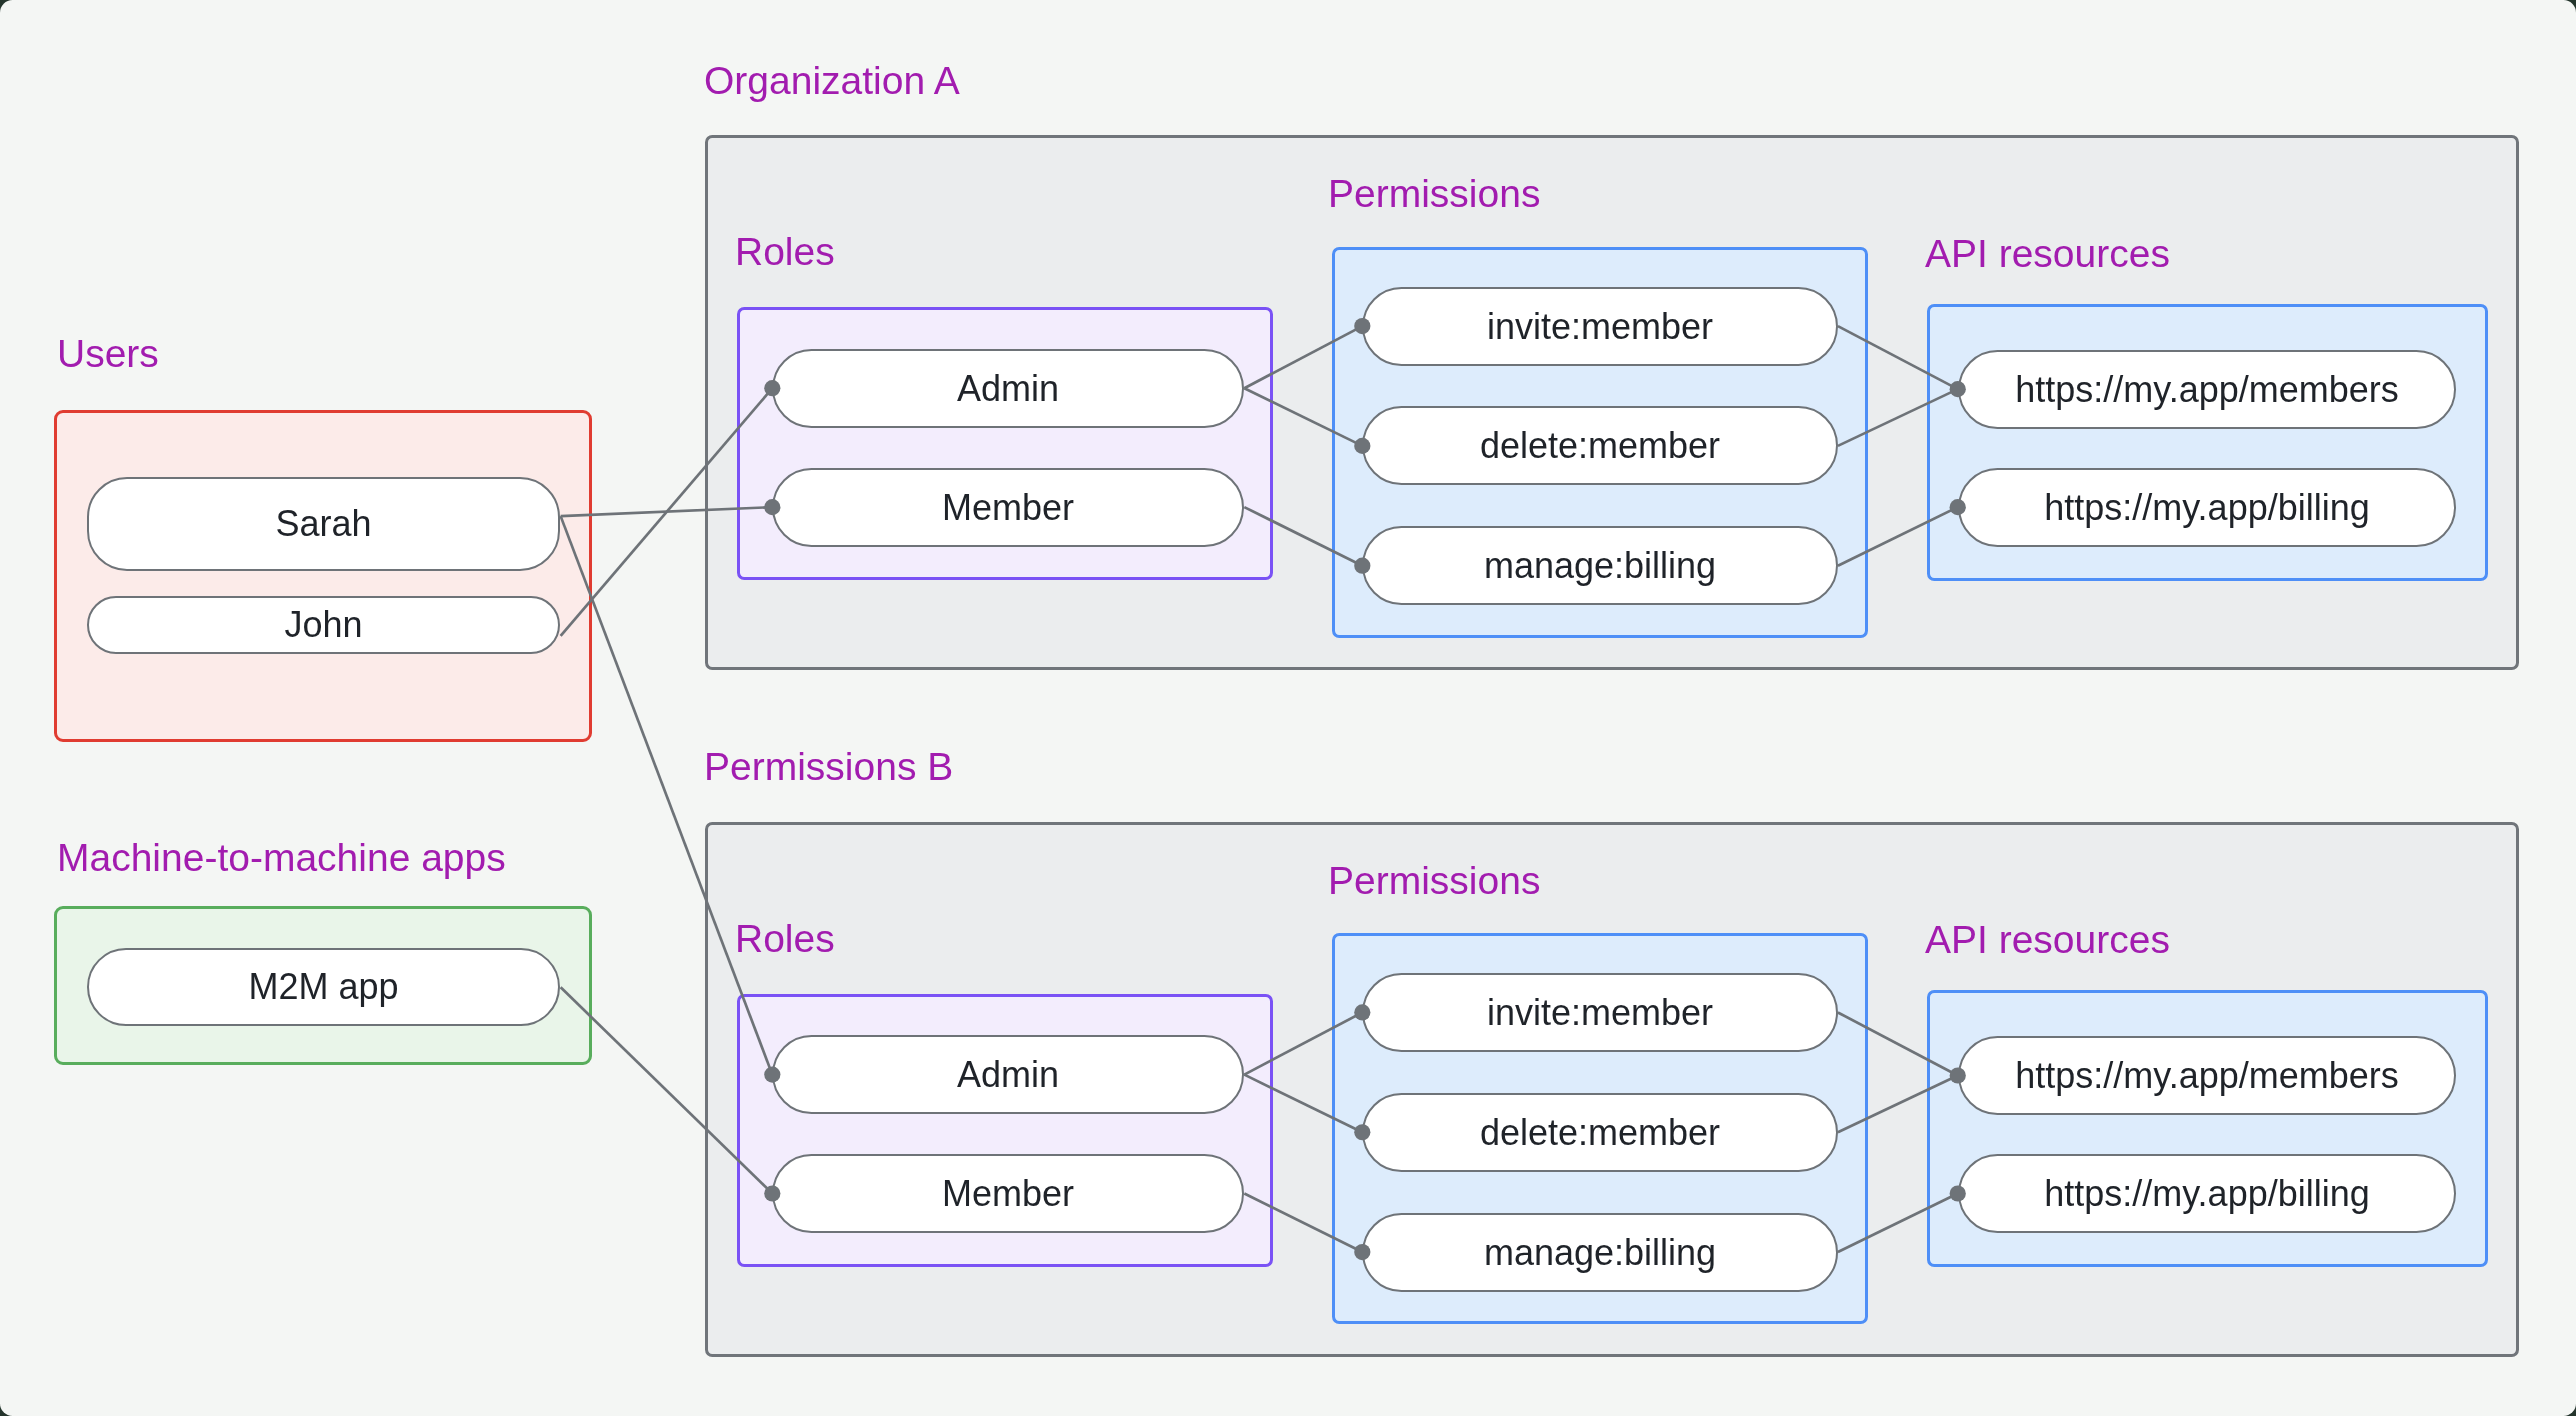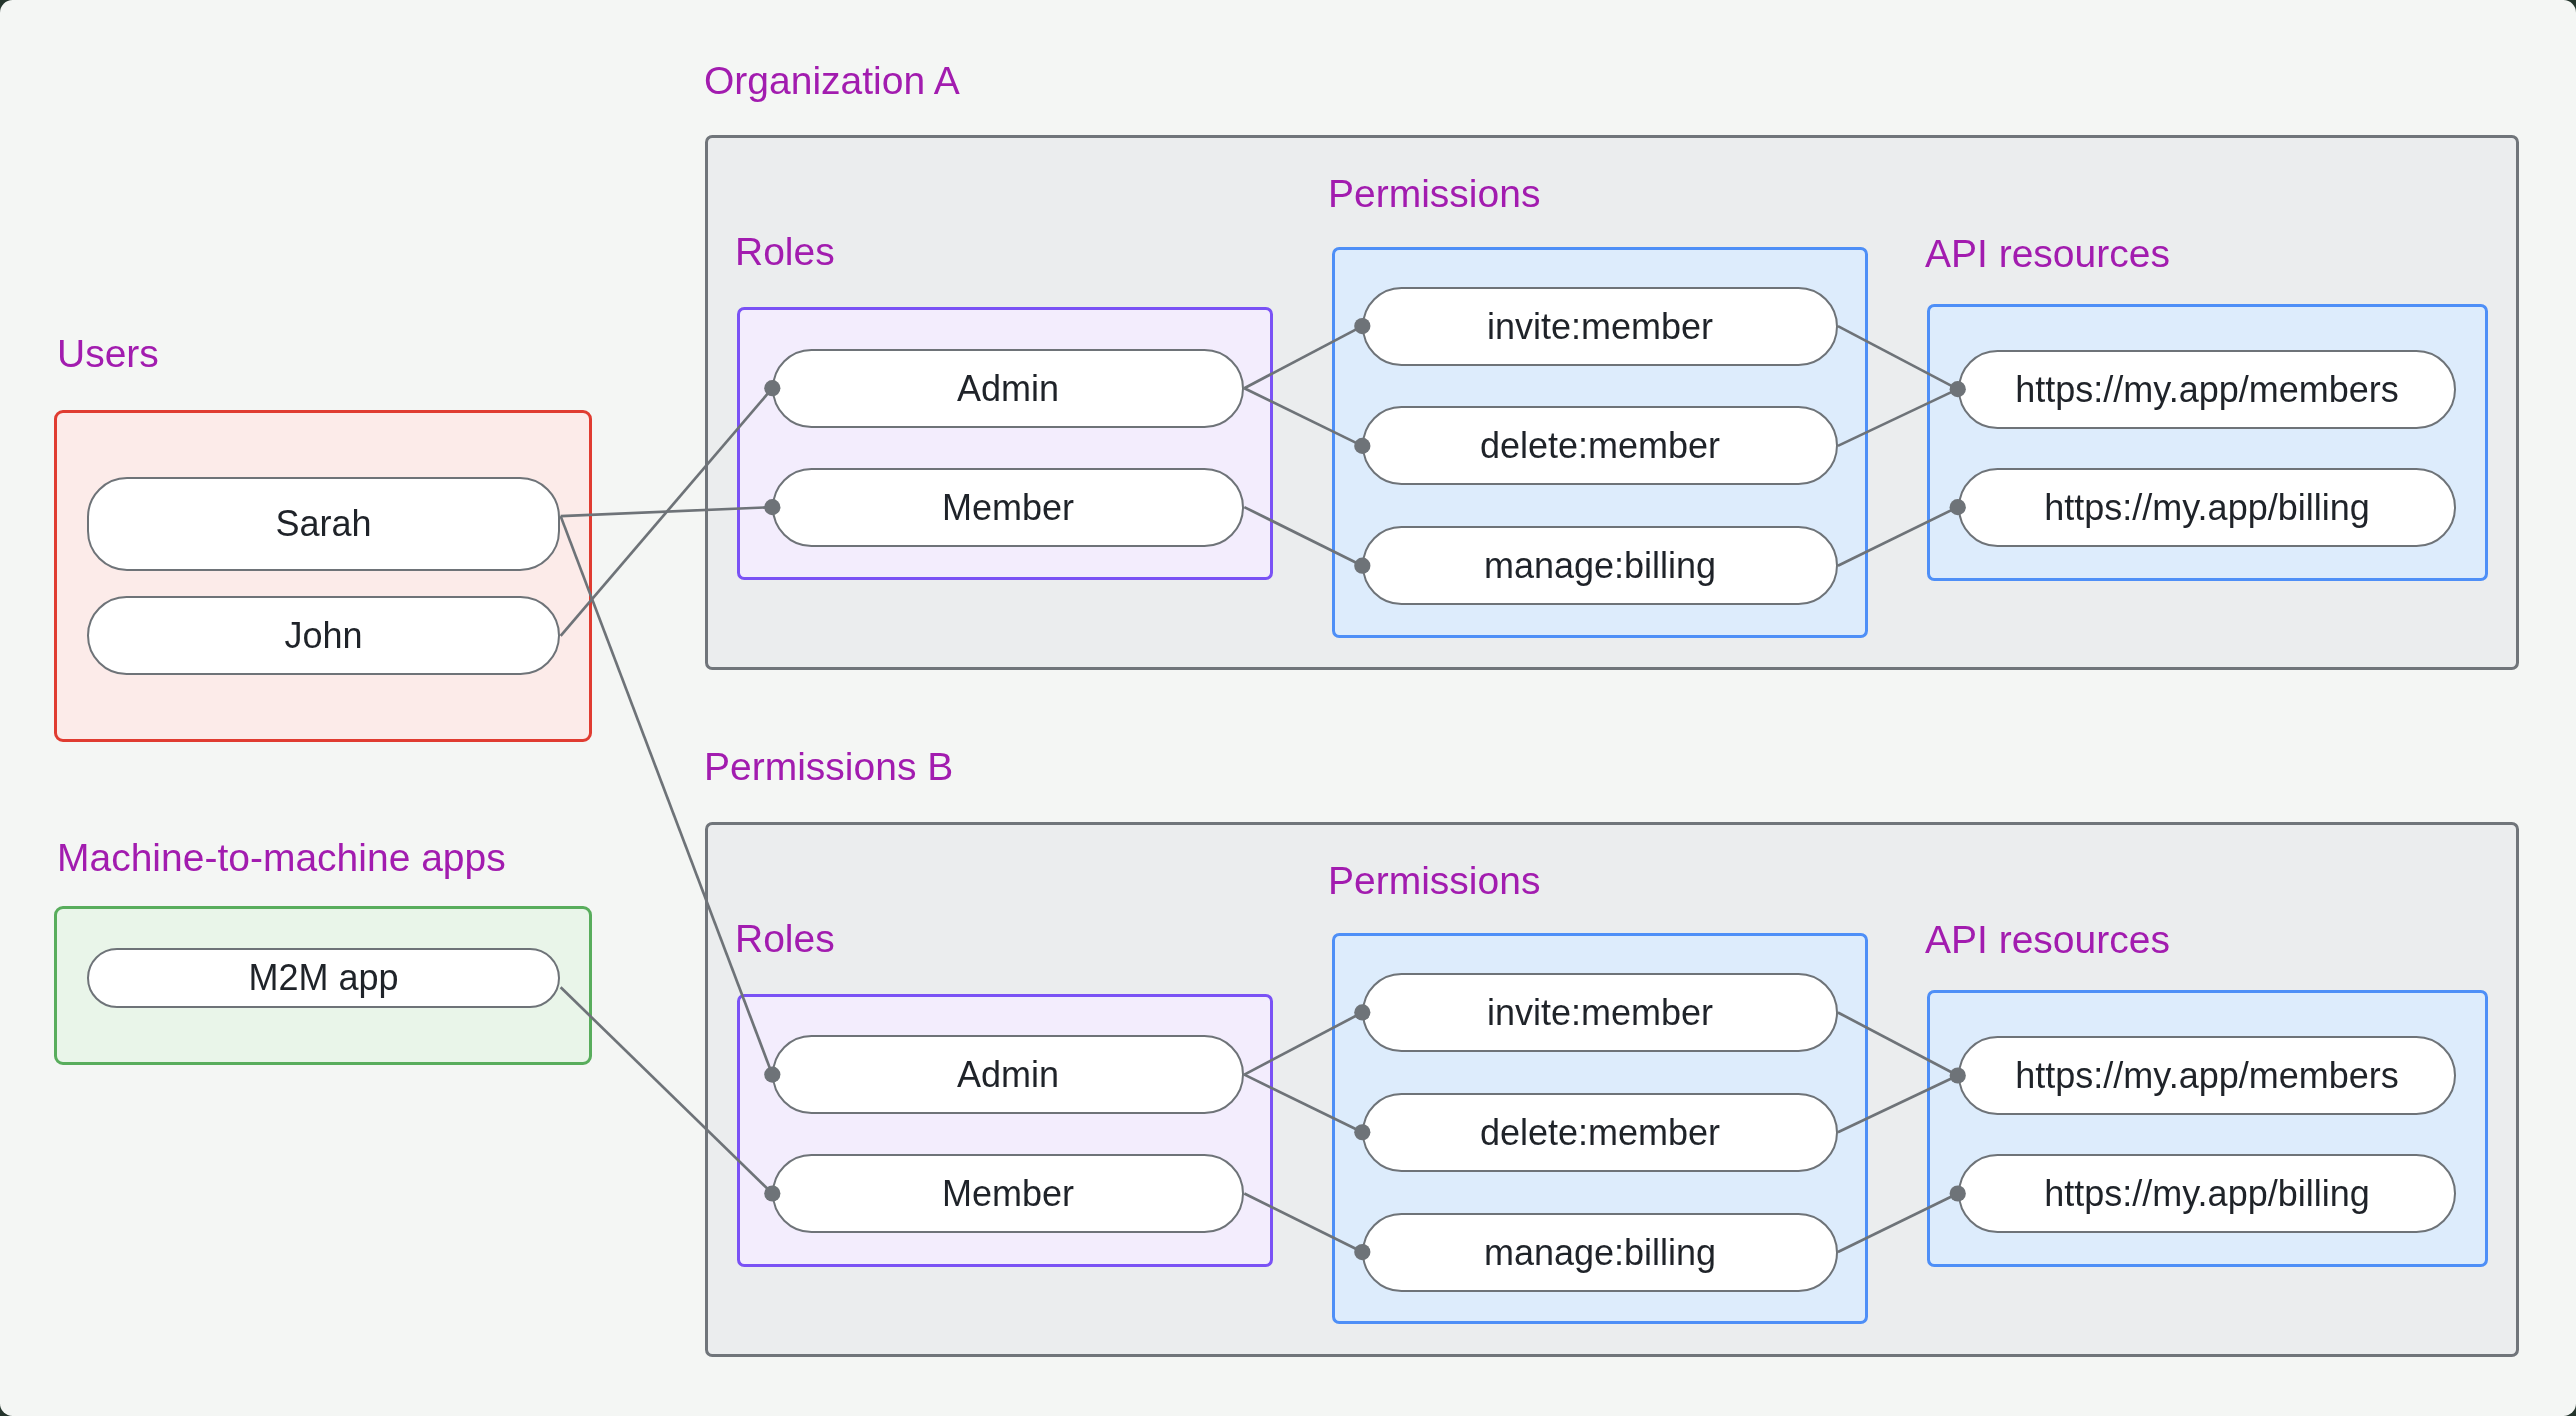--- a/index.html
+++ b/index.html
@@ -28,24 +28,24 @@
 
 <div class="canvas">
 
   <div class="label" style="left:57px;top:330px;">Users</div>
   <div class="label" style="left:57px;top:834px;">Machine-to-machine apps</div>
   <div class="label" style="left:704px;top:57px;">Organization A</div>
   <div class="label" style="left:704px;top:743px;">Permissions B</div>
 
   <div class="box users-box" style="left:54px;top:410px;width:538px;height:332px;"></div>
   <div class="pill" style="left:87px;top:477px;width:473px;height:94px;">Sarah</div>
-  <div class="pill" style="left:87px;top:596px;width:473px;height:79px;">John</div>
+  <div class="pill" style="left:87px;top:596px;width:473px;height:58px;">John</div>
 
   <div class="box m2m-box" style="left:54px;top:906px;width:538px;height:159px;"></div>
-  <div class="pill" style="left:87px;top:948px;width:473px;height:60px;">M2M app</div>
+  <div class="pill" style="left:87px;top:948px;width:473px;height:78px;">M2M app</div>
 
   <div class="box org-box" style="left:705px;top:135px;width:1814px;height:535px;"></div>
   <div class="label" style="left:735px;top:228px;">Roles</div>
   <div class="label" style="left:1328px;top:170px;">Permissions</div>
   <div class="label" style="left:1925px;top:230px;">API resources</div>
 
   <div class="box roles-box" style="left:737px;top:307px;width:536px;height:273px;"></div>
   <div class="pill" style="left:772px;top:349px;width:472px;height:79px;">Admin</div>
   <div class="pill" style="left:772px;top:468px;width:472px;height:79px;">Member</div>
 

